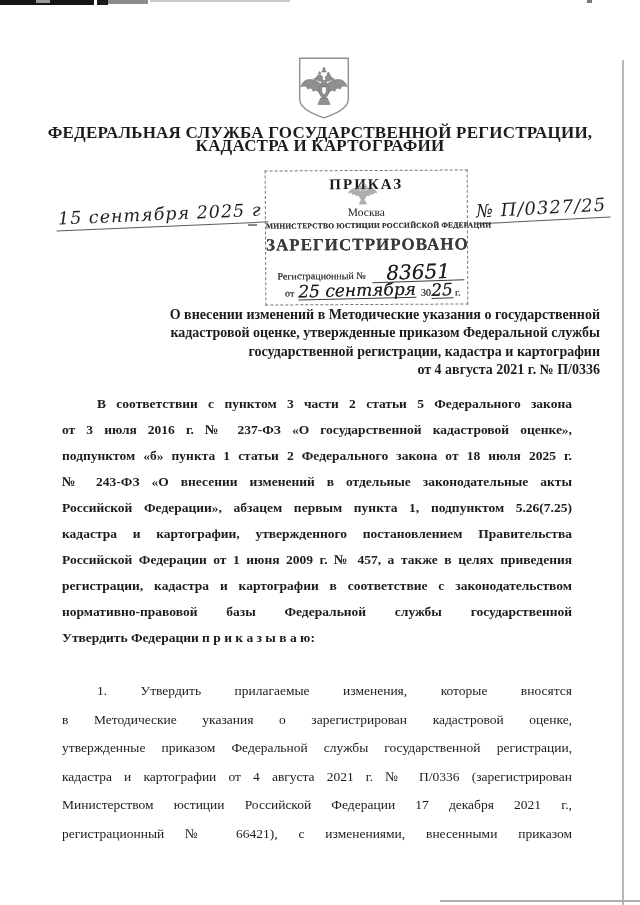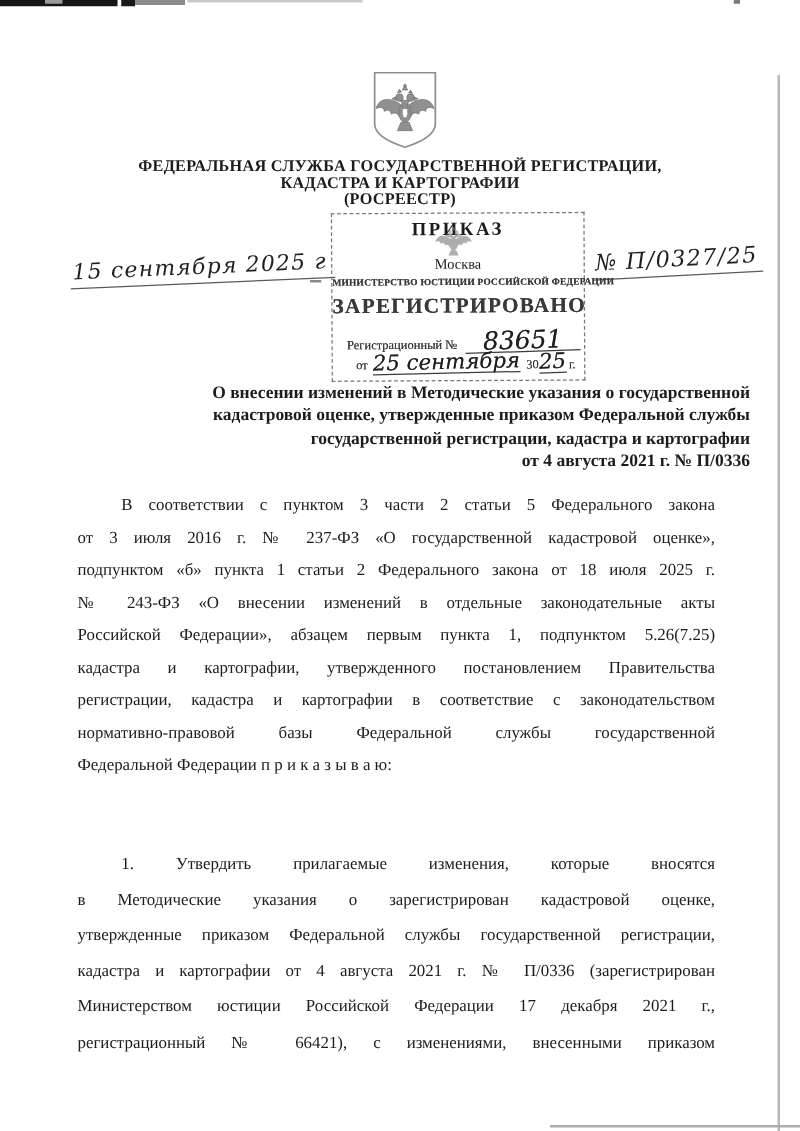--- a/index.html
+++ b/index.html
@@ -17,21 +17,21 @@
   .art-bar4 { left:150px; top:4; width:140px; height:2px; background:#c9c9c9; }
   .art-speck { left:587px; top:2; width:5px; height:3px; background:#7a7a7a; }
   .art-vline { left:622px; top:60px; width:2px; height:845px; background:#b8b8b8; }
   .art-bline { left:440px; top:900px; width:200px; height:2px; background:#aeaeae; }
   .art-dash { left:248px; top:224px; width:9px; height:2px; background:#8a8a8a; }
   
   .emblem { position:absolute; left:296px; top:56px; width:56px; height:64px; }
   
   .agency {
     position:absolute; left:0; right:10px; top:126px; text-align:center;
-    font-weight:bold; font-size:13px; line-height:13px; letter-spacing:.2px;padding-left:10px;
+    font-weight:bold; font-size:17px; line-height:13px; letter-spacing:.2px;padding-left:10px;
   }
   
   .stamp {
     position:absolute; left:265px; top:170px; width:201px; height:133px;
     border:1.5px dashed #777; transform:rotate(-.3deg); background:transparent;
   }
   .stamp .row { position:absolute; left:0; right:0; text-align:center; }
   .doc-type { top:5px; font-weight:bold; font-size:15px; letter-spacing:2px; }
   .city { top:35px; font-size:11.5px; }
   .stamp-eagle { position:absolute; left:80px; top:0; width:34px; height:46px; opacity:.6; }
@@ -61,21 +61,21 @@
   }
   
   .title {
     position:absolute; left:30px; right:40px; top:306px; text-align:right;
     font-weight:bold; font-size:14px; line-height:18.3px;
   }
   
   .body-block { position:absolute; left:62px; width:510px; font-size:13.5px; }
   .p1 { top:391px; }
   .p2 { top:677px; }
-  .p1 .bl { height:26px; line-height:26px; }
+  .p1 .bl { height:26px; line-height:26px;font-weight:bold; }
   .p2 .bl { height:28.5px; line-height:28.5px; }
   .bl { white-space:nowrap; }
   .just { white-space:normal; text-align:justify; text-align-last:justify; }
   .ind { text-indent:35px; }
 </style>
 </head>
 <body>
 
 <div class="page">
 
@@ -105,21 +105,20 @@
         <path d="M46,29 l4,-7 4,7 z"></path>
       <circle cx="50" cy="23" r="2"></circle>
       <path d="M44,76 h12 l5,12 h-22 z"></path>
     </g>
     <path d="M46,56 h8 v8 q0,4 -4,6 q-4,-2 -4,-6 z" fill="#ffffff" stroke="#6e6e6e" stroke-width="1"></path>
   </svg>
 
   <div class="agency">
     <div>ФЕДЕРАЛЬНАЯ СЛУЖБА ГОСУДАРСТВЕННОЙ РЕГИСТРАЦИИ,</div>
     <div>КАДАСТРА И КАРТОГРАФИИ</div>
-    <div>(РОСРЕЕСТР)</div>
   </div>
 
   <div class="hand hw-date">15 сентября 2025 г</div>
 
   <div class="hand hw-num">№ П/0327/25</div>
 
   <div class="stamp">
     <div class="row doc-type">ПРИКАЗ</div>
     <svg class="stamp-eagle" viewBox="0 0 100 116" aria-hidden="true">
       <g fill="#7a7a7a" stroke="#666" stroke-width="1">
@@ -159,23 +158,24 @@
     <div>от 4 августа 2021 г. № П/0336</div>
   </div>
 
   <div class="body-block p1">
     <div class="bl just ind">В соответствии с пунктом 3 части 2 статьи 5 Федерального закона</div>
     <div class="bl just">от 3 июля 2016 г. № 237-ФЗ «О государственной кадастровой оценке»,</div>
     <div class="bl just">подпунктом «б» пункта 1 статьи 2 Федерального закона от 18 июля 2025 г.</div>
     <div class="bl just">№ 243-ФЗ «О внесении изменений в отдельные законодательные акты</div>
     <div class="bl just">Российской Федерации», абзацем первым пункта 1, подпунктом 5.26(7.25)</div>
     <div class="bl just">кадастра и картографии, утвержденного постановлением Правительства</div>
+    <div class="bl just">Российской Федерации от 1 июня 2009 г. № 457, а также в целях приведения</div>
     <div class="bl just">регистрации, кадастра и картографии в соответствие с законодательством</div>
     <div class="bl just">нормативно-правовой базы Федеральной службы государственной</div>
-    <div class="bl">Федеральной Федерации п р и к а з ы в а ю:</div>
+    <div class="bl">Утвердить Федерации п р и к а з ы в а ю:</div>
   </div>
 
   <div class="body-block p2">
     <div class="bl just ind">1. Утвердить прилагаемые изменения, которые вносятся</div>
     <div class="bl just">в Методические указания о зарегистрирован кадастровой оценке,</div>
     <div class="bl just">утвержденные приказом Федеральной службы государственной регистрации,</div>
     <div class="bl just">кадастра и картографии от 4 августа 2021 г. № П/0336 (зарегистрирован</div>
     <div class="bl just">Министерством юстиции Российской Федерации 17 декабря 2021 г.,</div>
     <div class="bl just">регистрационный № 66421), с изменениями, внесенными приказом</div>
   </div>

